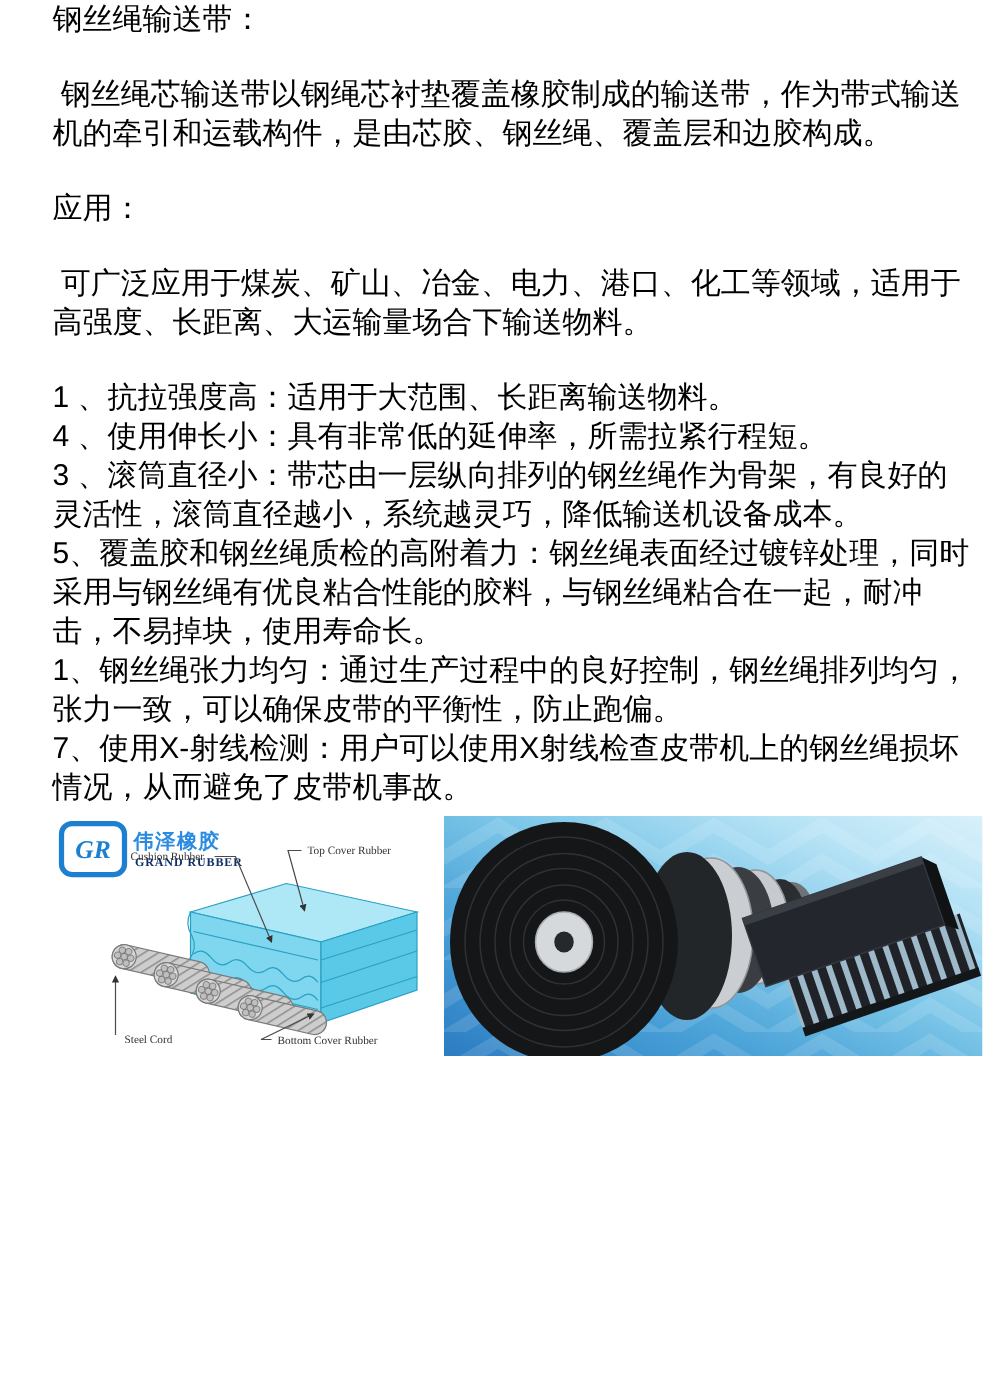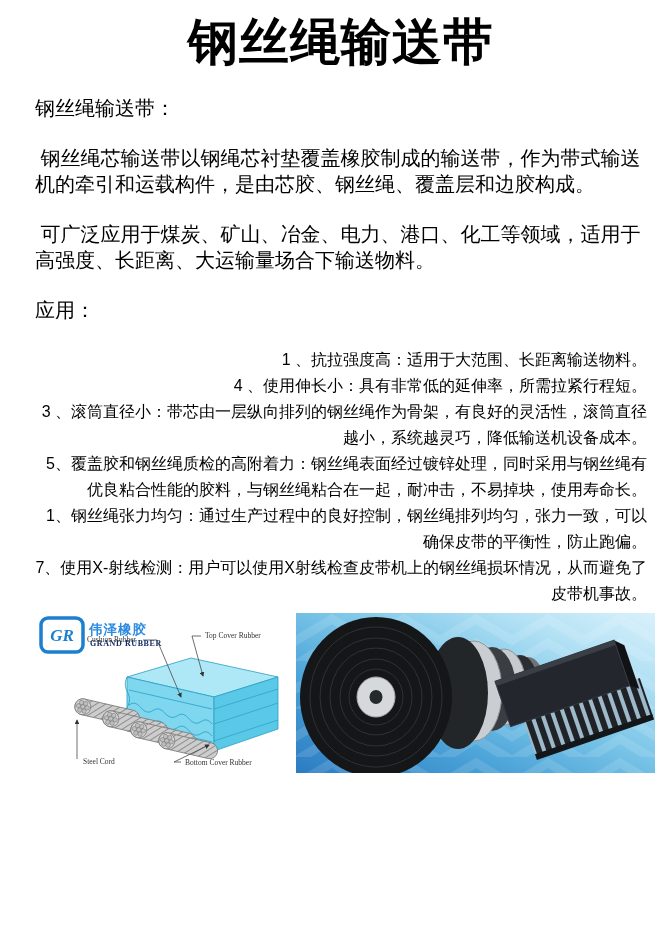--- a/index.html
+++ b/index.html
@@ -12,45 +12,44 @@
   .page-title{
     font-size:50px;line-height:1.22;font-weight:700;text-align:center;
     margin:12px 0 22px 0;letter-spacing:1px;
   }
   .body-text{
     font-size:20px;line-height:26px;white-space:pre-wrap;
     margin:0 0 24px 0;max-width:612px;
   }
   .no-gap{margin-bottom:0;}
   .feat-line{
-    font-size:16px;line-height:26px;white-space:pre-wrap;max-width:612px;text-align:right;
+    font-size:20px;line-height:26px;white-space:pre-wrap;max-width:612px;
   }
   .images{display:flex;gap:6px;margin-top:6px;align-items:flex-start;font-family:Liberation Serif, serif;}
   .fig-left{width:255px;height:160px;flex:0 0 auto;}
   .fig-right{width:359px;height:160px;flex:0 0 auto;}
   svg{display:block;}
   .diagram-label{font-size:7.5px;fill:#333;}
   .logo-cn{font-size:13.5px;font-weight:bold;letter-spacing:1px;}
   .logo-en{font-size:8px;font-weight:bold;letter-spacing:0.6px;}
   .logo-gr{font-size:17px;font-weight:bold;font-style:italic;}
 </style>
 </head>
 <body>
 
 <div class="doc">
 
-  <h1 class="page-title">钢丝绳输送带</h1>
 
   <p class="body-text">钢丝绳输送带：</p>
 
   <p class="body-text"> 钢丝绳芯输送带以钢绳芯衬垫覆盖橡胶制成的输送带，作为带式输送机的牵引和运载构件，是由芯胶、钢丝绳、覆盖层和边胶构成。</p>
 
+  <p class="body-text">应用：</p>
+
   <p class="body-text"> 可广泛应用于煤炭、矿山、冶金、电力、港口、化工等领域，适用于高强度、长距离、大运输量场合下输送物料。</p>
-
-  <p class="body-text">应用：</p>
 
 
   <div>
       <div class="feat-line">1 、抗拉强度高：适用于大范围、长距离输送物料。</div>
       <div class="feat-line">4 、使用伸长小：具有非常低的延伸率，所需拉紧行程短。</div>
       <div class="feat-line">3 、滚筒直径小：带芯由一层纵向排列的钢丝绳作为骨架，有良好的灵活性，滚筒直径越小，系统越灵巧，降低输送机设备成本。</div>
       <div class="feat-line">5、覆盖胶和钢丝绳质检的高附着力：钢丝绳表面经过镀锌处理，同时采用与钢丝绳有优良粘合性能的胶料，与钢丝绳粘合在一起，耐冲击，不易掉块，使用寿命长。</div>
       <div class="feat-line">1、钢丝绳张力均匀：通过生产过程中的良好控制，钢丝绳排列均匀，张力一致，可以确保皮带的平衡性，防止跑偏。</div>
       <div class="feat-line">7、使用X-射线检测：用户可以使用X射线检查皮带机上的钢丝绳损坏情况，从而避免了皮带机事故。</div>
     </div>

